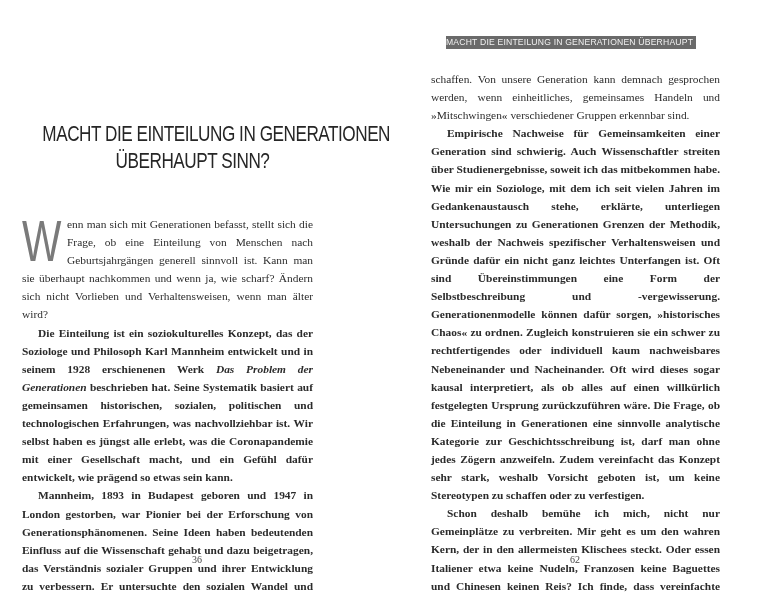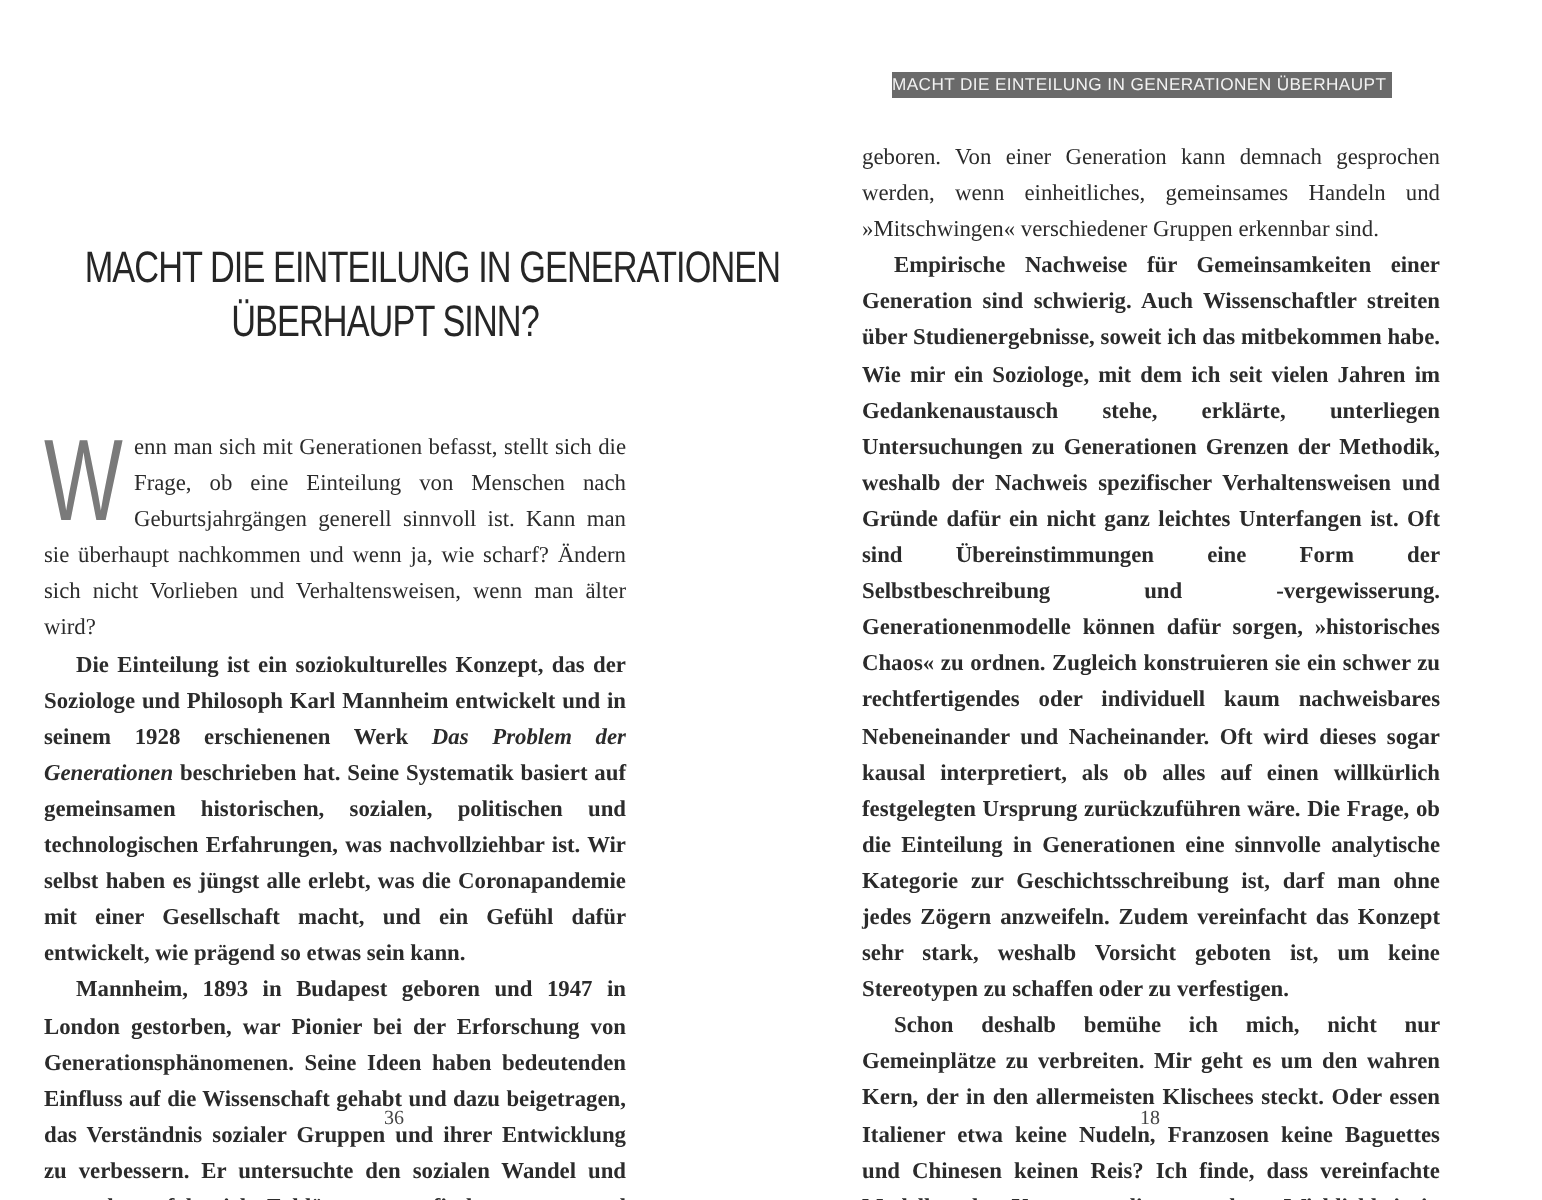--- a/index.html
+++ b/index.html
@@ -62,19 +62,19 @@
     </p>
   </div>
 
   <div class="page-number pn-left">36</div>
 </div>
 
 <div class="page-right-wrap">
   <div class="running-head">MACHT DIE EINTEILUNG IN GENERATIONEN ÜBERHAUPT SINN?</div>
 
   <div class="body-text right-text">
-    <p>geboren. Von einer Generation kann demnach gesprochen werden, wenn einheitliches, gemeinsames Handeln und »Mitschwingen« verschiedener Gruppen erkennbar sind.</p>
+    <p>schaffen. Von unsere Generation kann demnach gesprochen werden, wenn einheitliches, gemeinsames Handeln und »Mitschwingen« verschiedener Gruppen erkennbar sind.</p>
     <p class="indent">Empirische Nachweise für Gemeinsamkeiten einer Generation sind schwierig. Auch Wissenschaftler streiten über Studienergebnisse, soweit ich das mitbekommen habe. Wie mir ein Soziologe, mit dem ich seit vielen Jahren im Gedankenaustausch stehe, erklärte, unterliegen Untersuchungen zu Generationen Grenzen der Methodik, weshalb der Nachweis spezifischer Verhaltensweisen und Gründe dafür ein nicht ganz leichtes Unterfangen ist. Oft sind Übereinstimmungen eine Form der Selbstbeschreibung und -vergewisserung. Generationenmodelle können dafür sorgen, »historisches Chaos« zu ordnen. Zugleich konstruieren sie ein schwer zu rechtfertigendes oder individuell kaum nachweisbares Nebeneinander und Nacheinander. Oft wird dieses sogar kausal interpretiert, als ob alles auf einen willkürlich festgelegten Ursprung zurückzuführen wäre. Die Frage, ob die Einteilung in Generationen eine sinnvolle analytische Kategorie zur Geschichtsschreibung ist, darf man ohne jedes Zögern anzweifeln. Zudem vereinfacht das Konzept sehr stark, weshalb Vorsicht geboten ist, um keine Stereotypen zu schaffen oder zu verfestigen.</p>
     <p class="indent">Schon deshalb bemühe ich mich, nicht nur Gemeinplätze zu verbreiten. Mir geht es um den wahren Kern, der in den allermeisten Klischees steckt. Oder essen Italiener etwa keine Nudeln, Franzosen keine Baguettes und Chinesen keinen Reis? Ich finde, dass vereinfachte Modelle oder Konzepte, die versuchen, Wirklichkeit in verständlicher Form abzubilden, ihre Berechtigung haben. Viele Menschen haben nun mal ein Bedürfnis nach Reduktion von Komplexität, dem ich gerne nachkommen will. Zudem wird niemand bestreiten, dass das generationelle Denken in einem sehr positiven Sinne die Kraft hat, Ordnung in unsere moderne Welt zu bringen. Eine bestimmte Verortung in der Gesellschaft führt dazu, dass jeder</p>
   </div>
 
-  <div class="page-number pn-right">18</div>
+  <div class="page-number pn-right">62</div>
 </div>
 
 </body></html>

